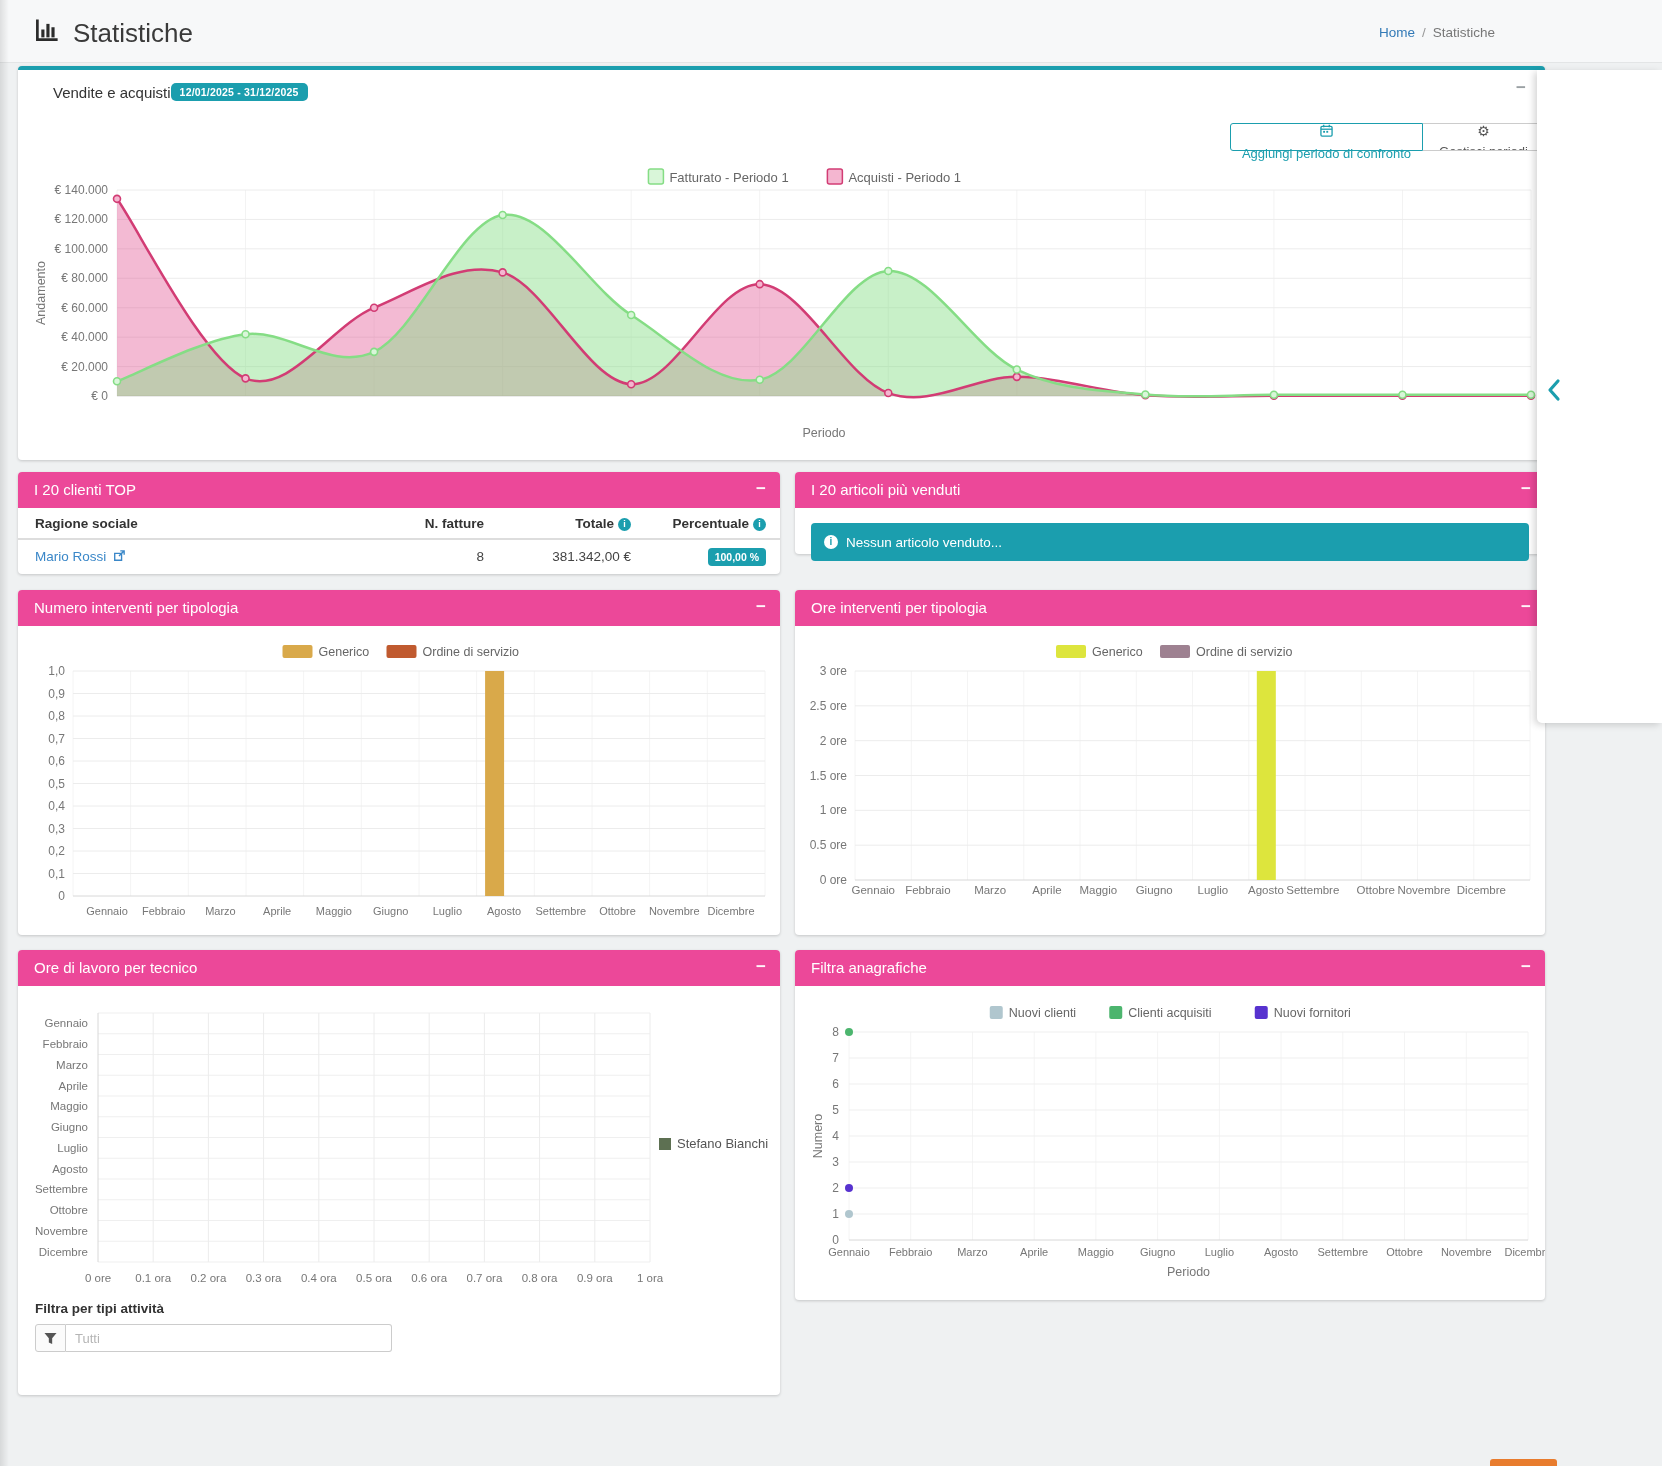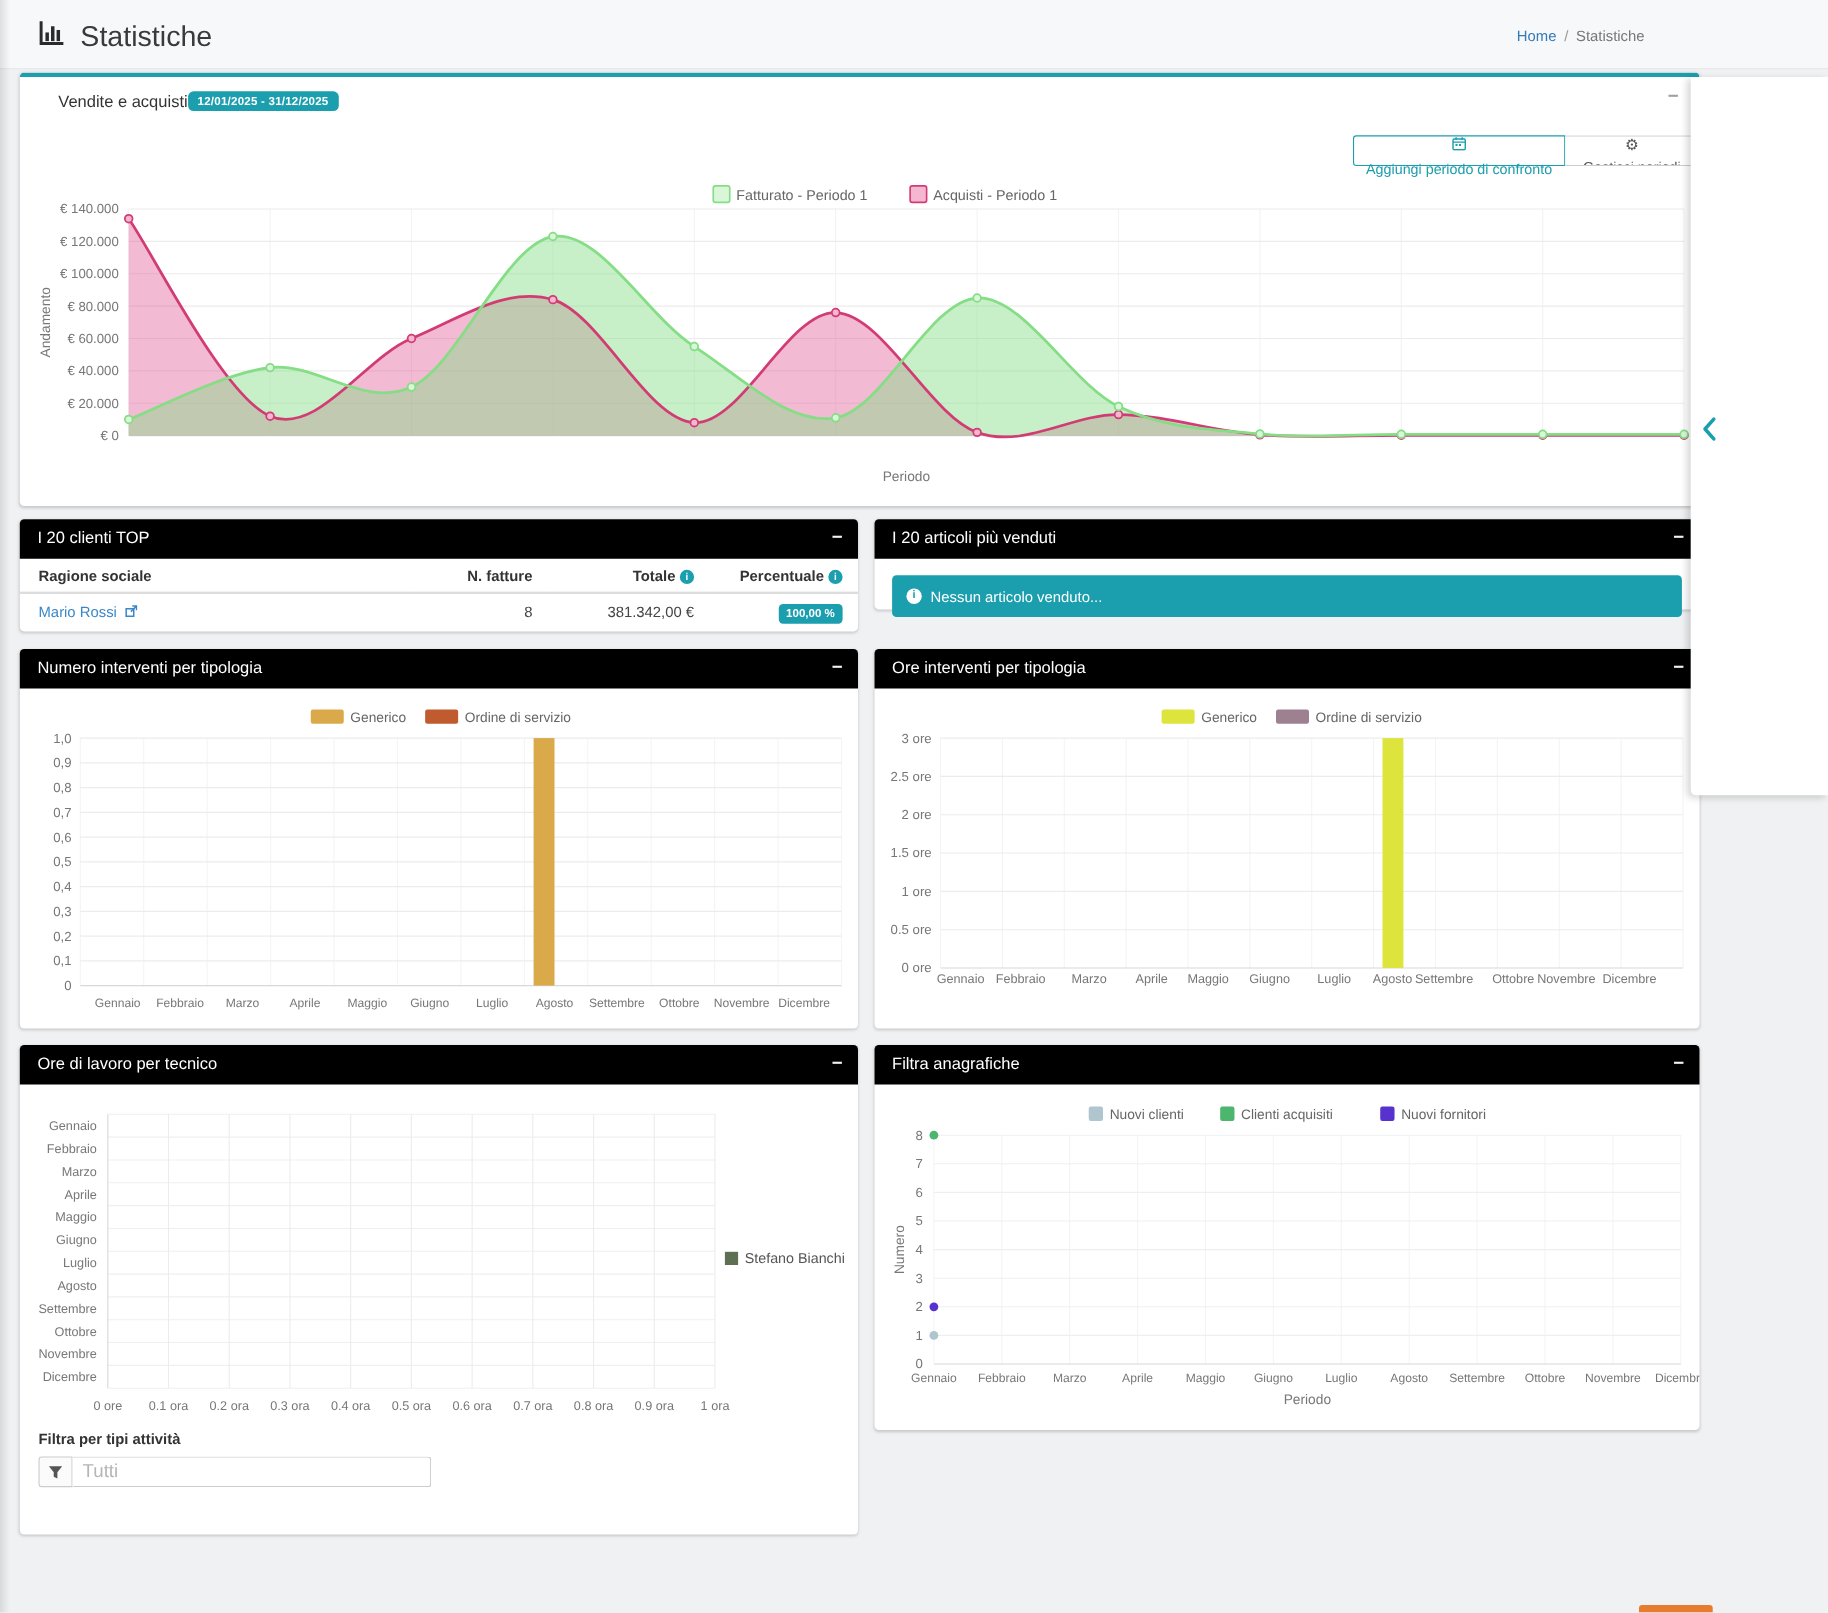--- a/index.html
+++ b/index.html
@@ -16,21 +16,21 @@
   .topbar{position:absolute;left:0;top:0;width:1662px;height:62px;
     background:#f7f8f9;border-bottom:1px solid #e3e5e6;z-index:20;}
   .page-title{position:absolute;left:34px;top:16px;font-size:26px;color:#3a3a3a;
     display:flex;align-items:center;gap:12px;}
   .breadcrumb{position:absolute;top:25px;right:167px;font-size:13.5px;color:#777;}
   .breadcrumb a{color:#337ab7;text-decoration:none;}
   .breadcrumb .sep{margin:0 7px;color:#999;}
   
   .panel{position:absolute;background:#fff;border-radius:4px;
     box-shadow:0 1px 3px rgba(0,0,0,.18);z-index:10;}
-  .teal-head{height:36px;background:#000000;border-radius:4px 4px 0 0;
+  .teal-head{height:36px;background:#ec4899;border-radius:4px 4px 0 0;
     color:#fff;font-size:15px;line-height:36px;padding:0 16px;position:relative;}
   .collapse-btn{position:absolute;right:14px;top:0;height:36px;line-height:34px;
     color:rgba(255,255,255,.95);font-size:17px;font-weight:bold;cursor:pointer;}
   .p-vendite{left:18px;top:66px;width:1527px;height:394px;border-top:4px solid #1b9eae;box-sizing:border-box;}
   .v-title{position:absolute;left:35px;top:13px;font-size:15px;color:#333;display:flex;align-items:center;}
   .badge-period{background:#1b9eae;color:#fff;font-size:10.5px;font-weight:bold;
     padding:3px 9px;border-radius:5px;letter-spacing:.2px;}
   .v-collapse{position:absolute;right:19px;top:8px;color:#9aa0a3;font-size:17px;font-weight:bold;cursor:pointer;}
   .v-toolbar{position:absolute;top:53px;right:0px;display:flex;}
   .btn{height:28px;box-sizing:border-box;font-size:13px;display:flex;align-items:center;
@@ -61,21 +61,21 @@
   .alert-teal{margin:15px 16px 0 16px;height:38px;background:#1b9eae;border-radius:4px;
     color:#fff;font-size:13.5px;display:flex;align-items:center;gap:8px;padding:0 13px;box-sizing:border-box;}
   .alert-info-dot{display:inline-block;width:14px;height:14px;border-radius:50%;
     background:#fff;color:#1b9eae;font-size:10px;font-weight:bold;text-align:center;line-height:14px;}
   
   .filter-label{position:absolute;left:17px;top:351px;font-size:13.5px;font-weight:bold;color:#333;}
   .filter-group{position:absolute;left:17px;top:374px;display:flex;}
   .filter-btn{width:31px;height:28px;box-sizing:border-box;border:1px solid #ccc;border-radius:3px 0 0 3px;
     background:#fbfbfb;display:flex;align-items:center;justify-content:center;cursor:pointer;}
   .filter-input{width:326px;height:28px;box-sizing:border-box;border:1px solid #ccc;border-left:none;
-    border-radius:0 3px 3px 0;padding:0 9px;font-size:17px;color:#555;outline:none;
+    border-radius:0 3px 3px 0;padding:0 9px;font-size:13px;color:#555;outline:none;
     font-family:"Liberation Sans","DejaVu Sans",sans-serif;}
   .filter-input::placeholder{color:#b5b5b5;}
   
   .drawer{position:absolute;left:1537px;top:70px;width:125px;height:653px;background:#fff;
     border-radius:0 0 0 5px;box-shadow:-3px 2px 7px rgba(0,0,0,.16);z-index:40;}
   .drawer-chevron{position:absolute;left:1546px;top:378px;z-index:41;cursor:pointer;}
   .orange-sliver{position:absolute;left:1490px;top:1459px;width:67px;height:7px;
     background:#e87c2e;border-radius:3px 3px 0 0;z-index:15;}
 </style>
 </head>

